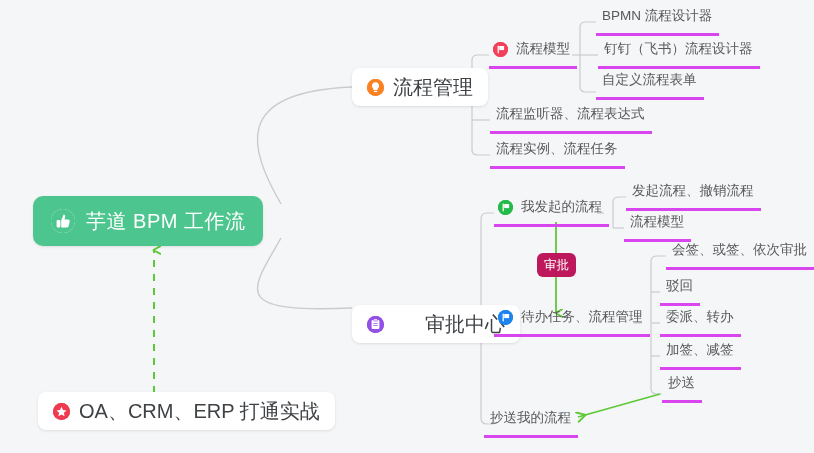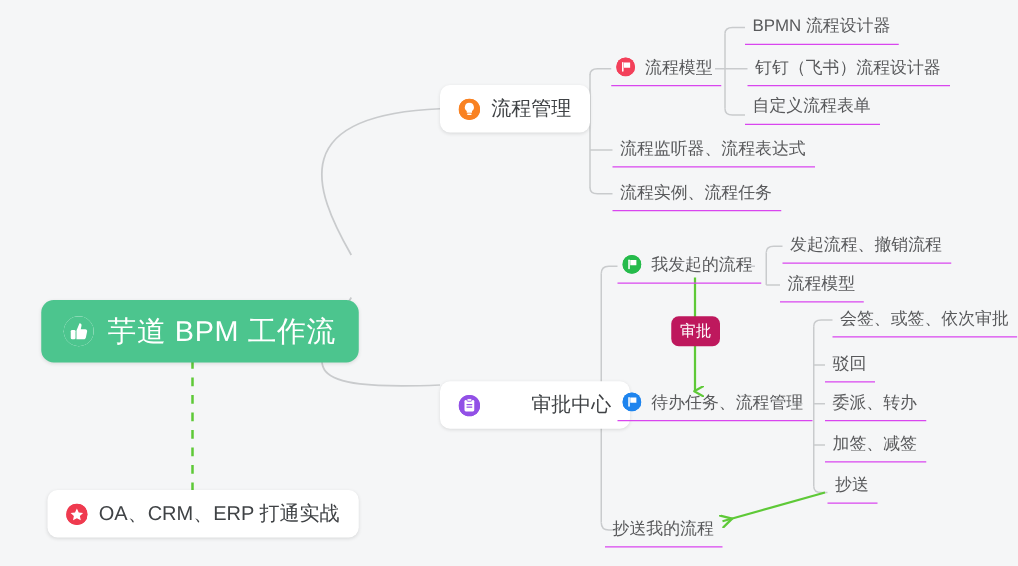--- a/index.html
+++ b/index.html
@@ -35,47 +35,46 @@
     box-sizing: border-box;
   }
 
   
   .root {
     background: #4cc58e;
     border-radius: 10px;
     padding: 0 18px;
     height: 50px;
     color: #ffffff;
-    font-size: 23px;
+    font-size: 20px;
     letter-spacing: 0.5px;
     box-shadow: 0 1px 3px rgba(0,0,0,0.10);
-    margin-top: 44px;
   }
   .root .label { margin-left: 11px; }
 
   
   .card {
     background: #ffffff;
     border-radius: 8px;
     padding: 0 15px;
     height: 38px;
     color: #3f4245;
-    font-size: 16px;
+    font-size: 20px;
     box-shadow: 0 1px 3px rgba(0,0,0,0.11);
   }
   .card .label { margin-left: 9px; }
 
   
   .leaf {
     color: #58595b;
     font-size: 13.5px;
     height: 27px;
     padding: 0 7px 0 6px;
-    border-bottom: 1px solid #d946ef;
-    align-items: center;
+    border-bottom: 3px solid #d946ef;
+    align-items: flex-start;
     padding-bottom: 3px;
   }
   .leaf.with-icon { padding-left: 4px; }
   .leaf .label { margin-left: 8px; line-height: 1; }
   .leaf .label.noicon { margin-left: 0; }
 
   
   .tag {
     background: #be185d;
     color: #ffffff;

